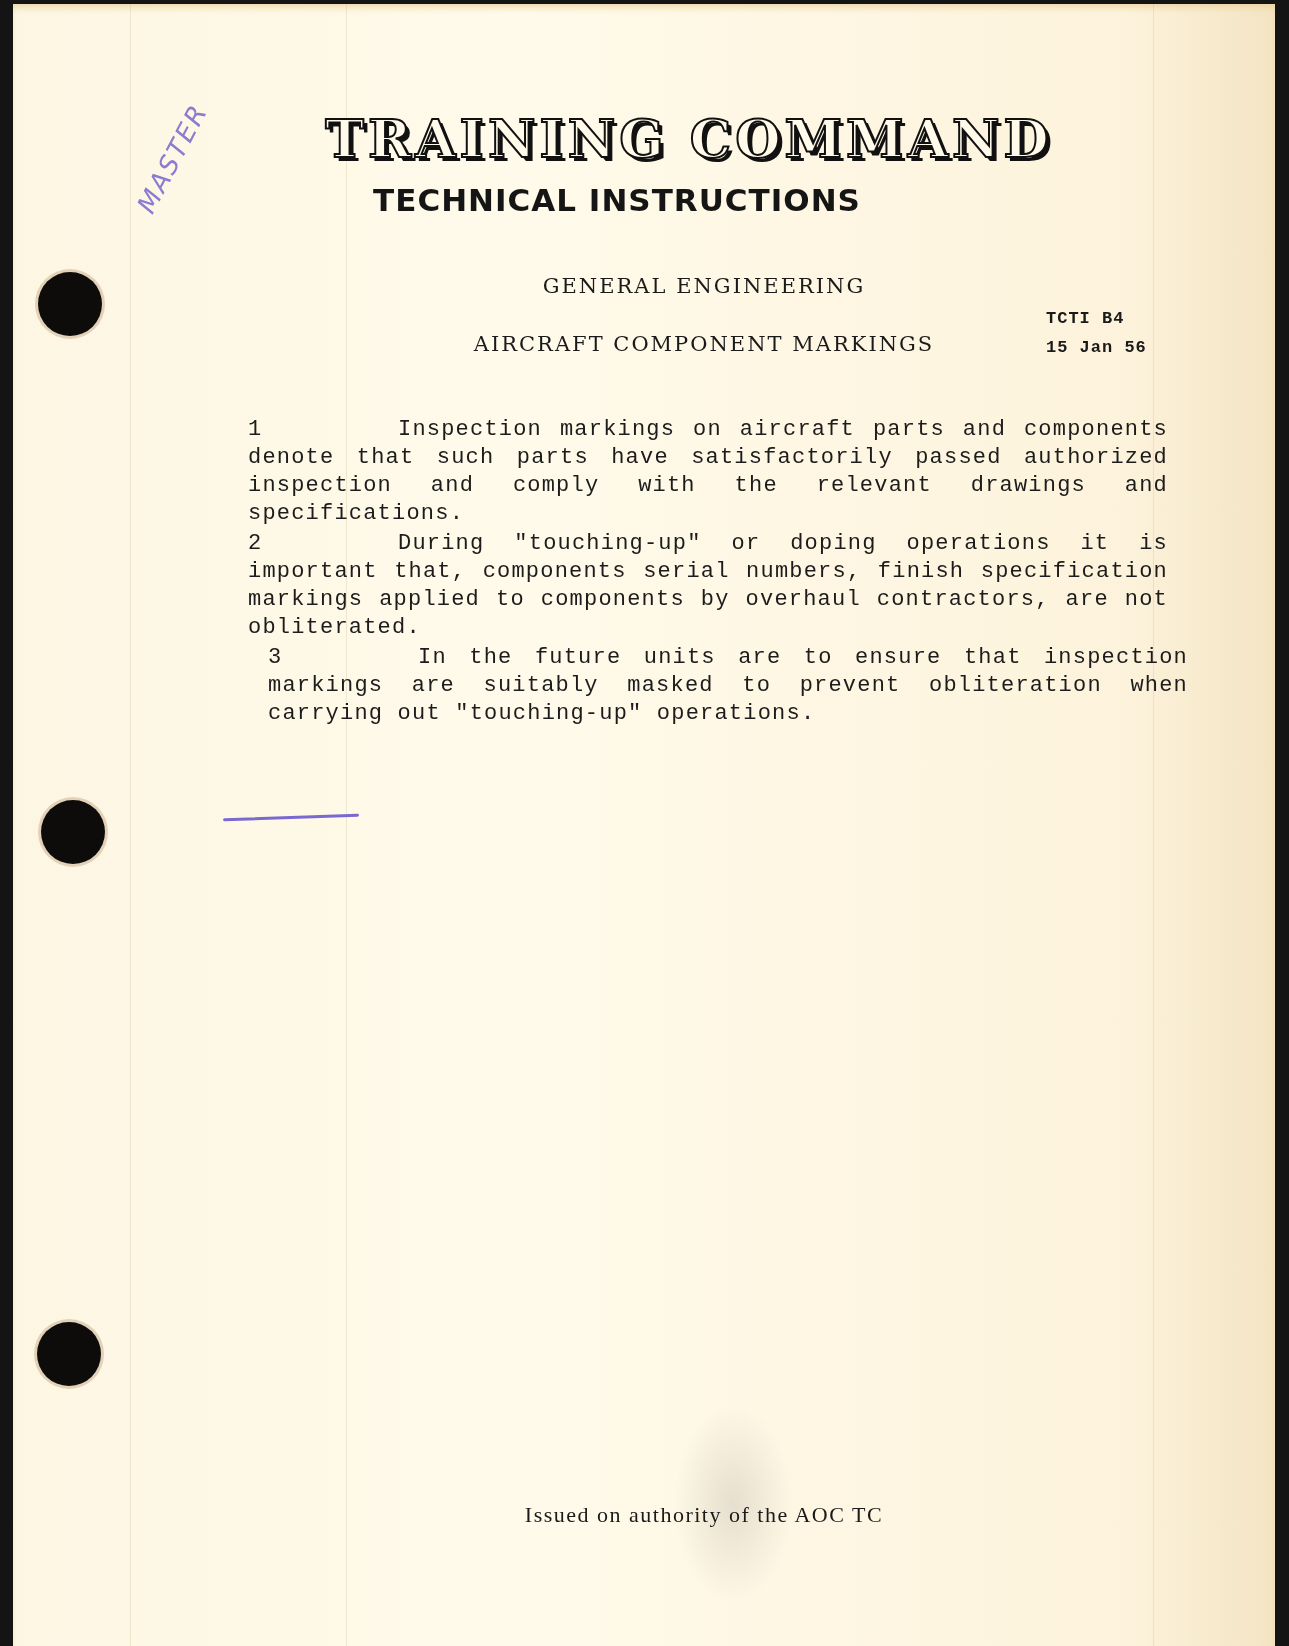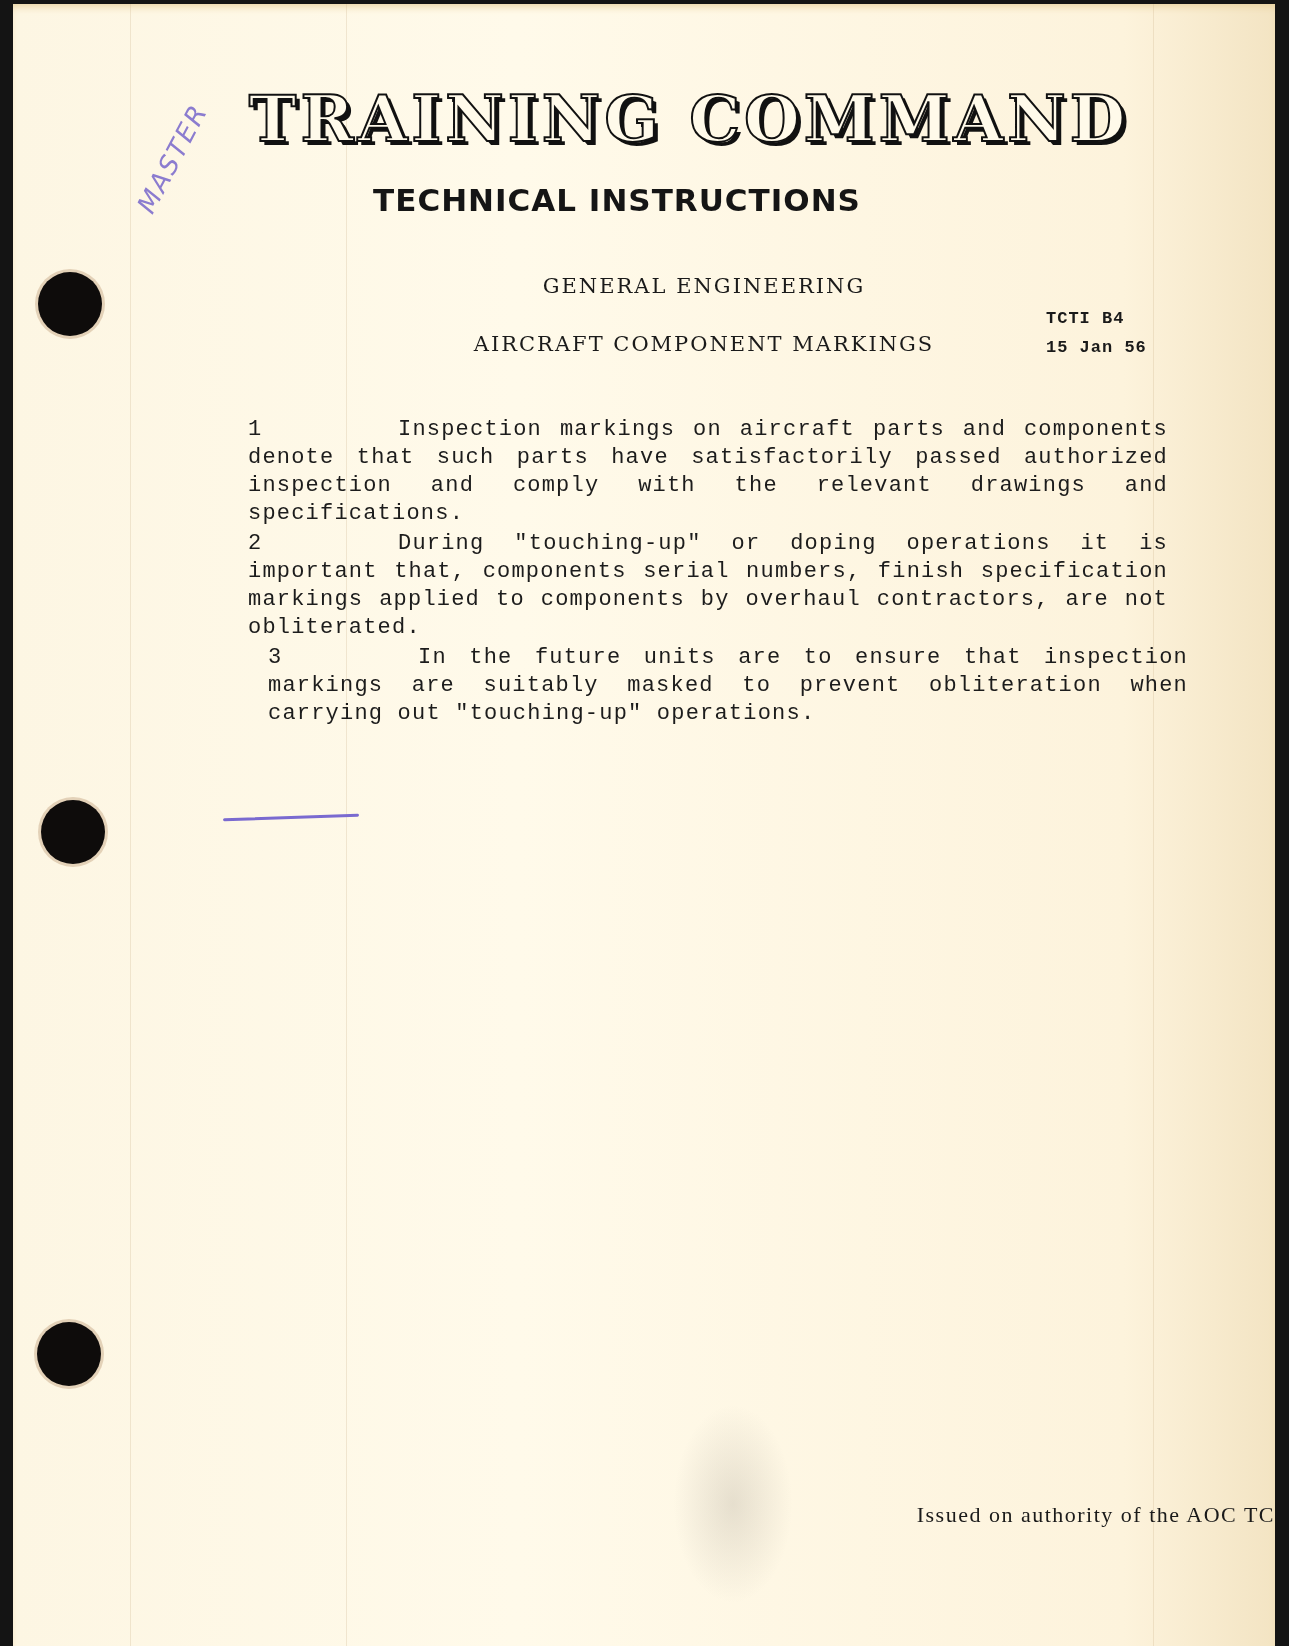--- a/index.html
+++ b/index.html
@@ -22,22 +22,22 @@
       background: #0e0c0b;
       box-shadow: 0 0 0 3px rgba(150,100,50,0.25);
     }
     .handwriting {
       position: absolute; left: 118px; top: 80px;
       transform: rotate(-62deg); transform-origin: left top;
       color: #8b7ccf; font-family: "DejaVu Sans", sans-serif; font-style: italic;
       font-size: 26px; letter-spacing: 2px; top: 200px;
     }
     .title {
-      position: absolute; left: 0; width: 1262px; top: 77px; text-align: center;
-      font-family: "DejaVu Serif", serif; font-weight: bold; font-size: 64px; letter-spacing: 4px;
+      position: absolute; left: 0; width: 1262px; top: 104px; text-align: center;
+      font-family: "DejaVu Serif", serif; font-weight: bold; font-size: 52px; letter-spacing: 4px;
       color: #fffaea;
       -webkit-text-stroke: 2px #111;
       text-shadow: 4px 4px 0 #111;
       padding-left: 90px; box-sizing: border-box;
     }
     .subtitle {
       position: absolute; left: 0; width: 1116px; top: 178px; text-align: center;
       font-family: "DejaVu Sans", sans-serif; font-weight: bold; font-size: 31px; letter-spacing: 1px;
       color: #151515; padding-left: 92px; box-sizing: border-box;
     }
@@ -54,21 +54,21 @@
       position: absolute; left: 235px; width: 920px;
       font-family: Liberation Mono, monospace; font-size: 22px; line-height: 28px; color: #1c1c1c;
       text-align: justify; letter-spacing: 1.2px;
     }
     .para .num { display: inline-block; width: 150px; }
     .underline {
       position: absolute; left: 210px; top: 812px; width: 136px; height: 3px;
       background: #7a6ad0; border-radius: 2px; transform: rotate(-2deg);
     }
     .footer {
-      position: absolute; left: 0; width: 1262px; top: 1498px; text-align: right;
+      position: absolute; left: 0; width: 1262px; top: 1498px; text-align: center;
       font-family: "Liberation Serif", serif; font-size: 22px; color: #1a1a1a; letter-spacing: 1.5px;
       padding-left: 120px; box-sizing: border-box;
     }
     .fold { position: absolute; top: 0; bottom: 0; width: 1px; background: rgba(200,170,130,0.25); }
   </style>
 </head>
 <body>
 
 <div class="page">
   <div class="fold" style="left:117px"></div>

